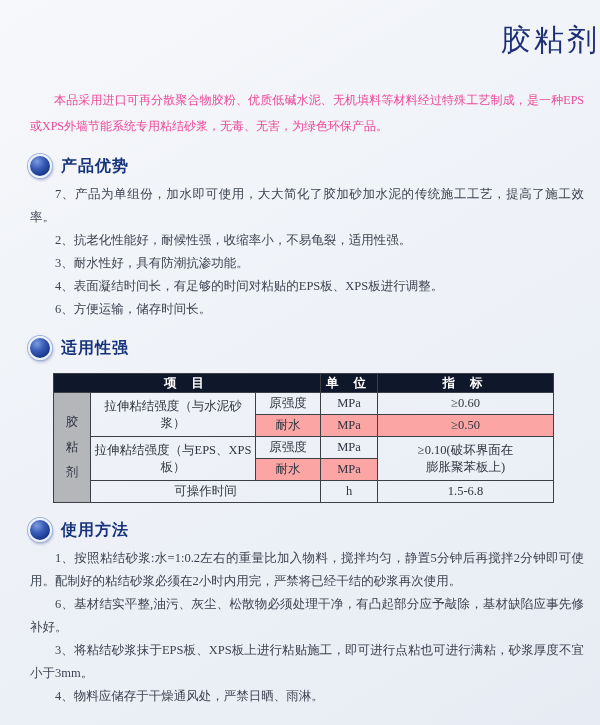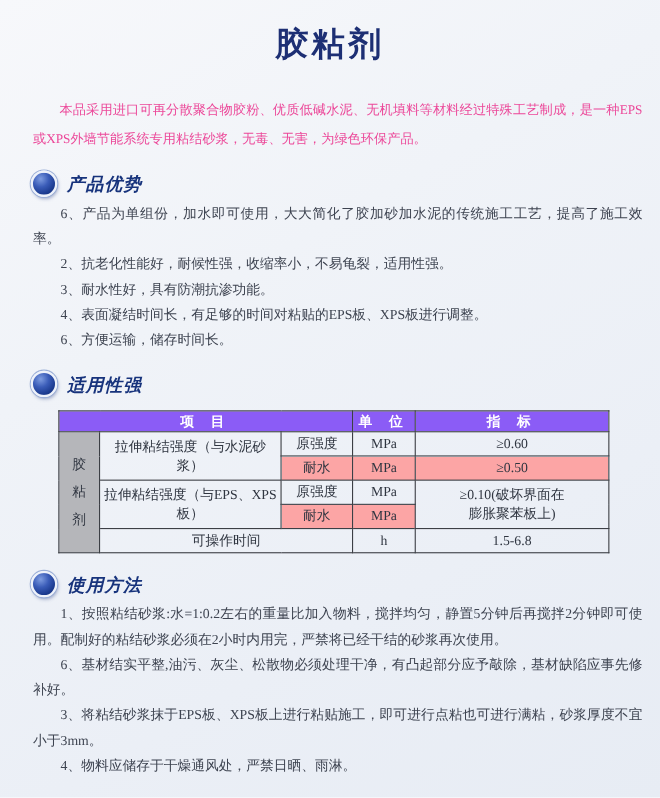--- a/index.html
+++ b/index.html
@@ -4,32 +4,32 @@
 <style>
   html,body{margin:0;padding:0;}
   body{
     width:600px;height:725px;overflow:hidden;
     font-family:"Liberation Serif","DejaVu Serif",serif;
     background:linear-gradient(150deg,#f7f8fb 0%,#f0f3f8 35%,#ebeff6 70%,#e7ecf4 100%);
   }
   .page{width:600px;height:725px;overflow:hidden;position:relative;}
 
   .doc-title{
-    margin:0;padding-top:20px;text-align:center;
-    font-size:30px;font-weight:bold;letter-spacing:3px;
+    margin:0;padding-top:20px;text-align:right;
+    font-size:30px;font-weight:normal;letter-spacing:3px;
     color:#1d2f74;
   }
 
   .intro{
     margin:26px 16px 0 30px;font-size:12px;line-height:26px;
     color:#ec4899;text-indent:2em;text-align:justify;
   }
 
   .section-heading{
-    display:flex;align-items:flex-end;margin:14px 0 0 28px;height:26px;font-style:italic;
+    display:flex;align-items:center;margin:14px 0 0 28px;height:26px;
   }
   .sphere-icon{
     width:20px;height:20px;border-radius:50%;flex:0 0 auto;
     background:radial-gradient(circle at 35% 28%,#7e9ce0 0%,#3a5cb8 38%,#1b3a8e 72%,#102a6e 100%);
     border:2px solid #eef2fa;
     box-shadow:0 0 0 1px #9cb0d8,1px 2px 3px rgba(70,90,150,.45);
   }
   .section-heading .label{
     margin-left:9px;font-size:16px;font-weight:bold;color:#17337c;letter-spacing:1px;
   }
@@ -44,42 +44,42 @@
   .spec-table{
     border-collapse:collapse;table-layout:fixed;
     margin:12px 0 0 53px;width:500px;
     font-size:12.5px;color:#2f3540;
   }
   .spec-table td,.spec-table th{
     border:1px solid #3c3f45;text-align:center;vertical-align:middle;
     padding:0 2px;height:21px;font-weight:normal;overflow:hidden;
   }
   .spec-table thead th{
-    background:#8b5cf6;color:#ffffff;height:18px;
+    background:#0f172a;color:#ffffff;height:18px;
     font-weight:bold;letter-spacing:6px;
   }
   .cell-gray{background:#fca5a5;}
   .cat-cell{background:#b5b6ba;font-weight:bold;}
   .cat-cell span{display:block;line-height:25px;}
 </style>
 </head>
 <body>
 
 <div class="page">
 
   <h1 class="doc-title">胶粘剂</h1>
 
   <p class="intro">本品采用进口可再分散聚合物胶粉、优质低碱水泥、无机填料等材料经过特殊工艺制成，是一种EPS或XPS外墙节能系统专用粘结砂浆，无毒、无害，为绿色环保产品。</p>
 
   <div class="section-heading">
     <span class="sphere-icon"></span>
     <span class="label">产品优势</span>
   </div>
   <div class="num-list">
-    <p>6、产品为单组份，加水即可使用，大大简化了胶加砂加水泥的传统施工工艺，提高了施工效率。</p>
+    <p>7、产品为单组份，加水即可使用，大大简化了胶加砂加水泥的传统施工工艺，提高了施工效率。</p>
     <p>2、抗老化性能好，耐候性强，收缩率小，不易龟裂，适用性强。</p>
     <p>3、耐水性好，具有防潮抗渗功能。</p>
     <p>4、表面凝结时间长，有足够的时间对粘贴的EPS板、XPS板进行调整。</p>
     <p>6、方便运输，储存时间长。</p>
   </div>
 
   <div class="section-heading">
     <span class="sphere-icon"></span>
     <span class="label">适用性强</span>
   </div>

